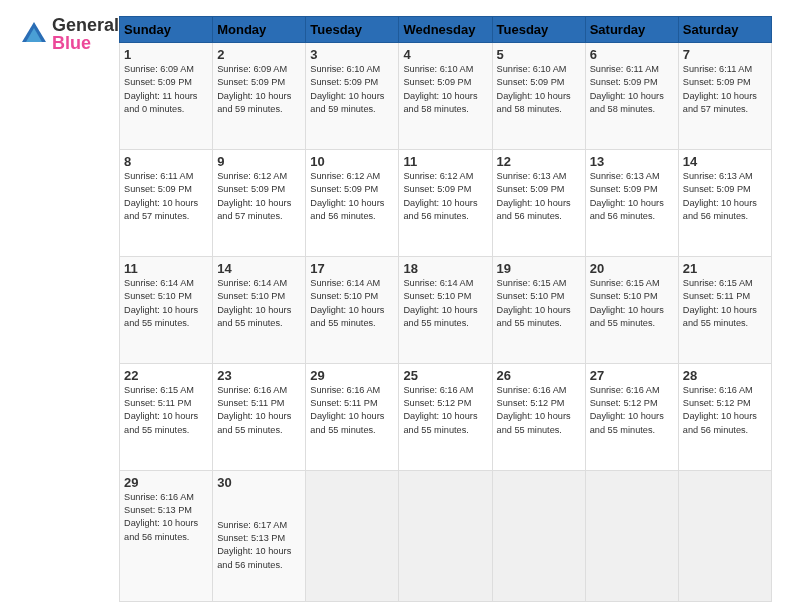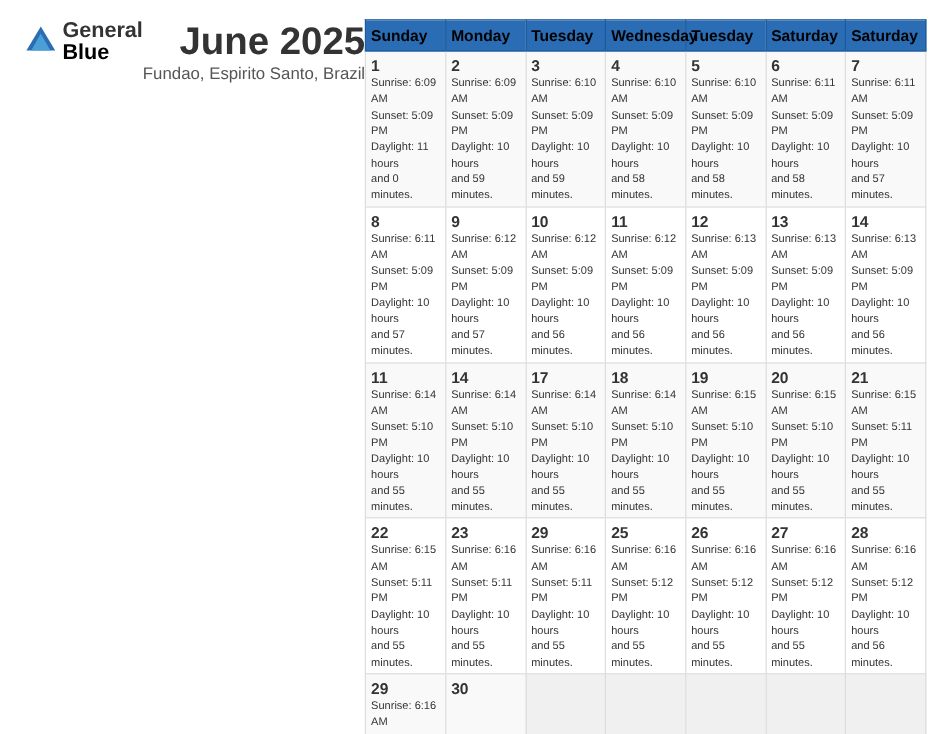--- a/index.html
+++ b/index.html
@@ -33,21 +33,21 @@
       line-height: 1;
     }
     .logo-general {
       font-size: 18px;
       font-weight: bold;
       color: #333;
     }
     .logo-blue {
       font-size: 18px;
       font-weight: bold;
-      color: #000000;
+      color: #ec4899;
     }
     .logo-icon {
       width: 28px;
       height: 28px;
     }
     .title-block {
       text-align: right;
     }
     .cal-title {
       font-size: 32px;
@@ -111,24 +111,20 @@
   <div class="header">
     <div class="logo">
       <svg class="logo-icon" viewBox="0 0 28 28">
         <polygon points="14,2 26,22 2,22" fill="#2a6db5"></polygon>
         <polygon points="14,8 22,22 6,22" fill="#4a9fd5"></polygon>
       </svg>
       <div class="logo-text">
         <span class="logo-general">General</span>
         <span class="logo-blue">Blue</span>
       </div>
-    </div>
-    <div class="title-block">
-      <div class="cal-title">June 2025</div>
-      <div class="cal-subtitle">Fundao, Espirito Santo, Brazil</div>
     </div>
   </div>
 
   <table class="calendar">
     <thead>
       <tr>
         <th>Sunday</th>
         <th>Monday</th>
         <th>Tuesday</th>
         <th>Wednesday</th>

